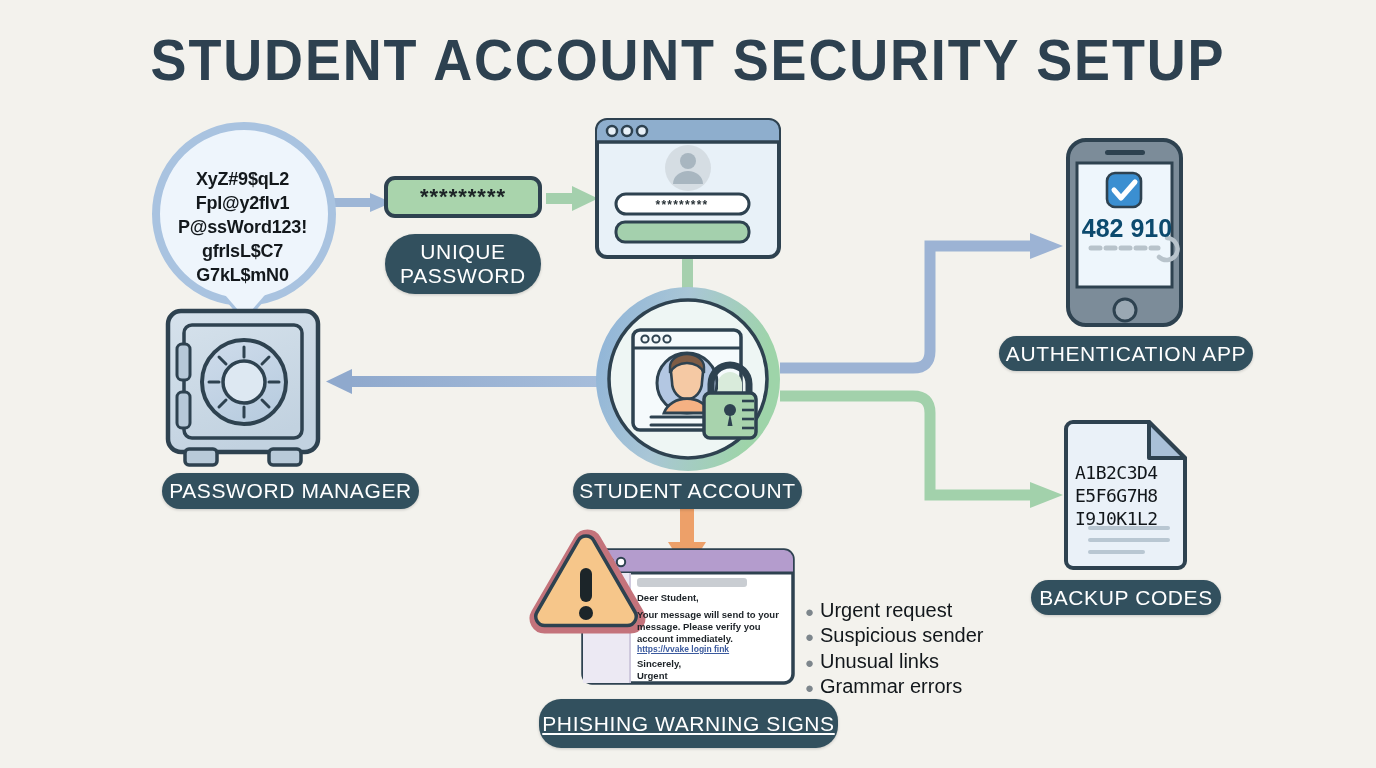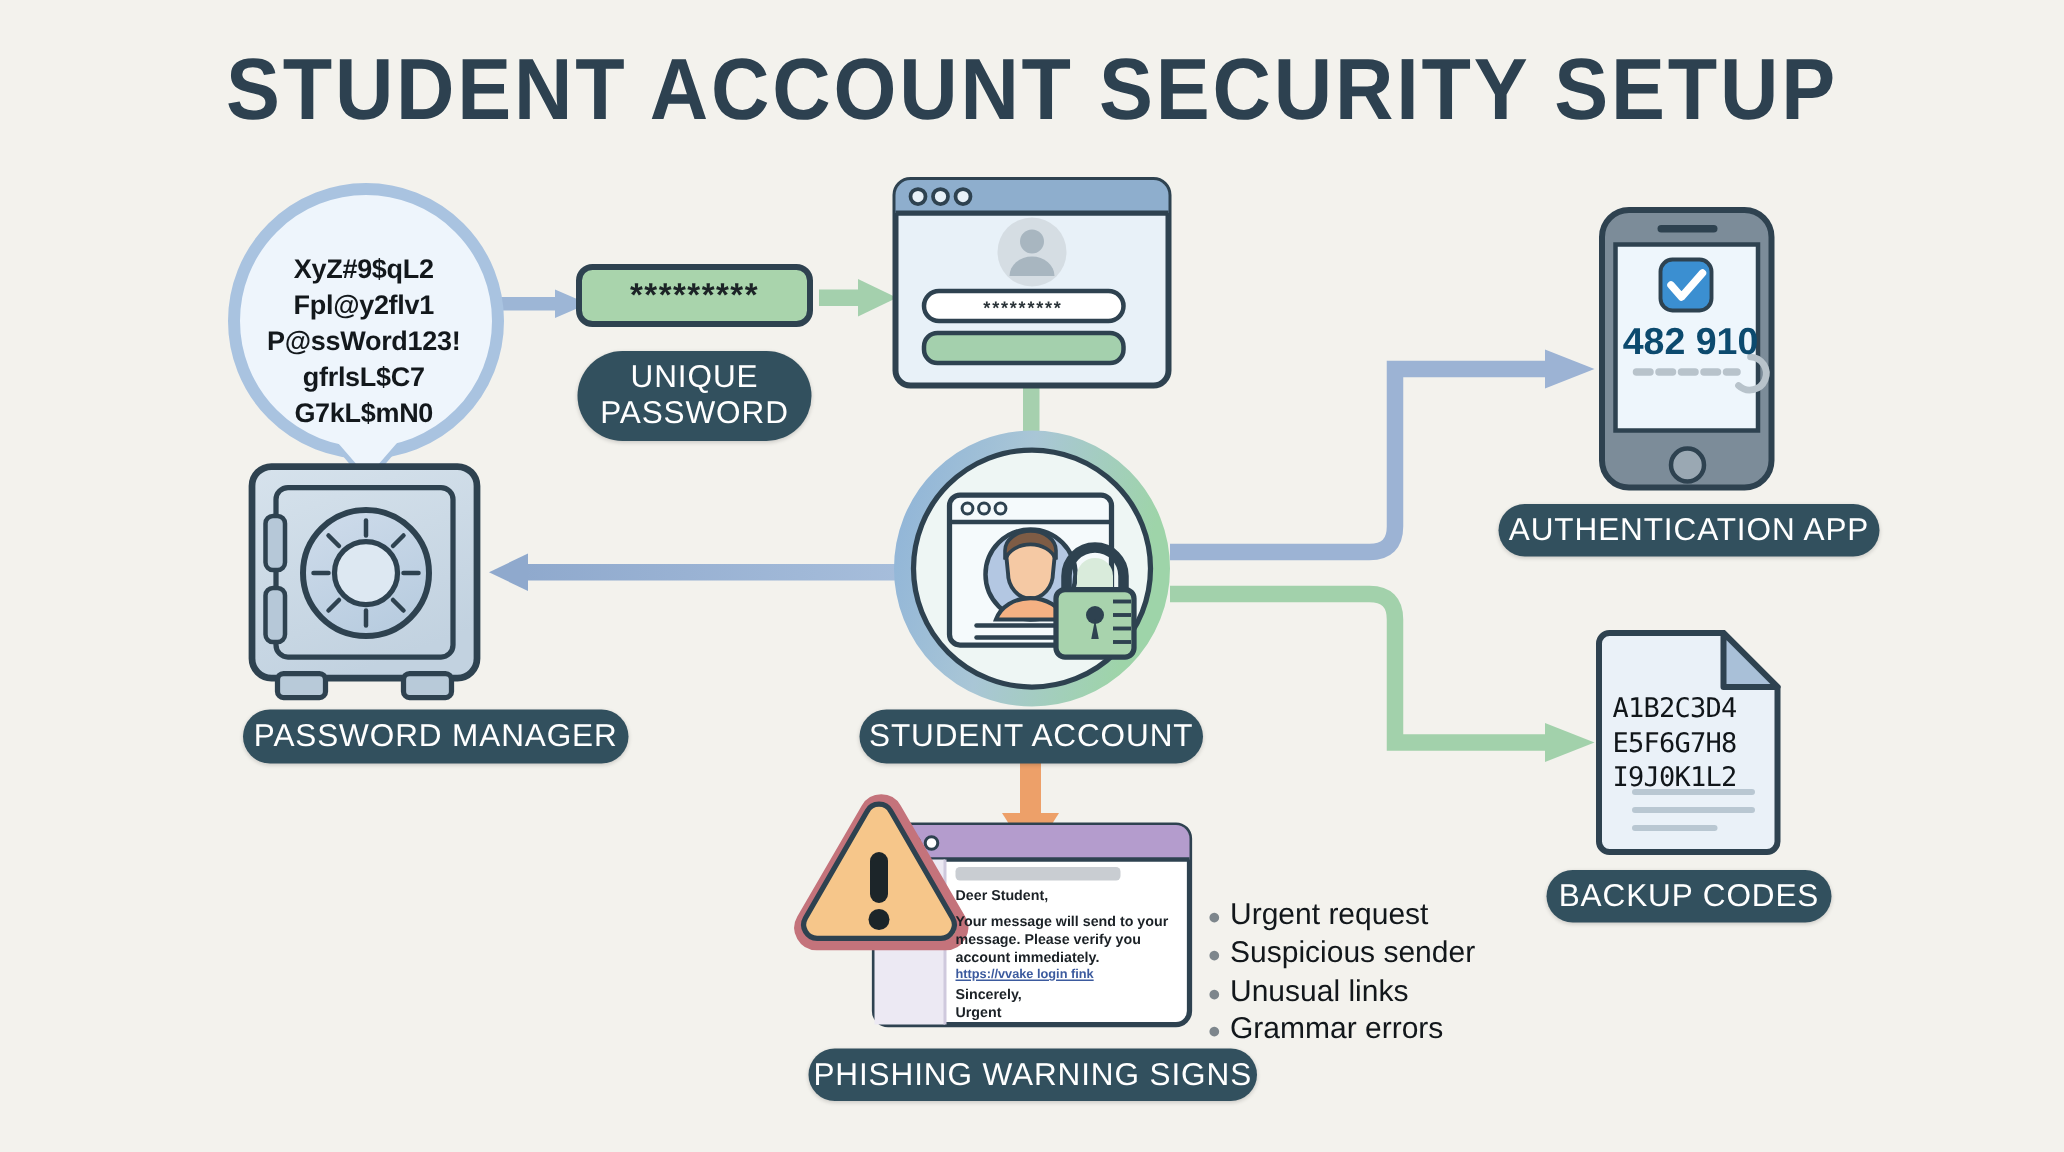--- a/index.html
+++ b/index.html
@@ -51,21 +51,21 @@
     justify-content: center;
     box-shadow: 0 1px 3px rgba(0,0,0,0.18);
     white-space: nowrap;
   }
   .pill.two-line { line-height: 1.12; flex-direction: column; font-size: 21px; }
 
   #label-password-manager { left: 117px; top: 473px; width: 257px; height: 36px; margin-left: 45px; }
   #label-student-account  { left: 573px; top: 473px; width: 229px; height: 36px; }
   #label-auth-app         { left: 999px; top: 336px; width: 254px; height: 35px; }
   #label-backup-codes     { left: 1031px; top: 580px; width: 190px; height: 35px; }
-  #label-phishing         { left: 539px; top: 699px; width: 299px; height: 35px; }
+  #label-phishing         { left: 539px; top: 699px; width: 299px; height: 49px; text-decoration: underline; }
   #label-unique-password  { left: 385px; top: 234px; width: 156px; height: 60px; border-radius: 30px; }
 
   
   #bubble-text {
     left: 160px; top: 168px;
     width: 165px;
     text-align: center;
     font-size: 18px;
     font-weight: bold;
     color: #13181c;

